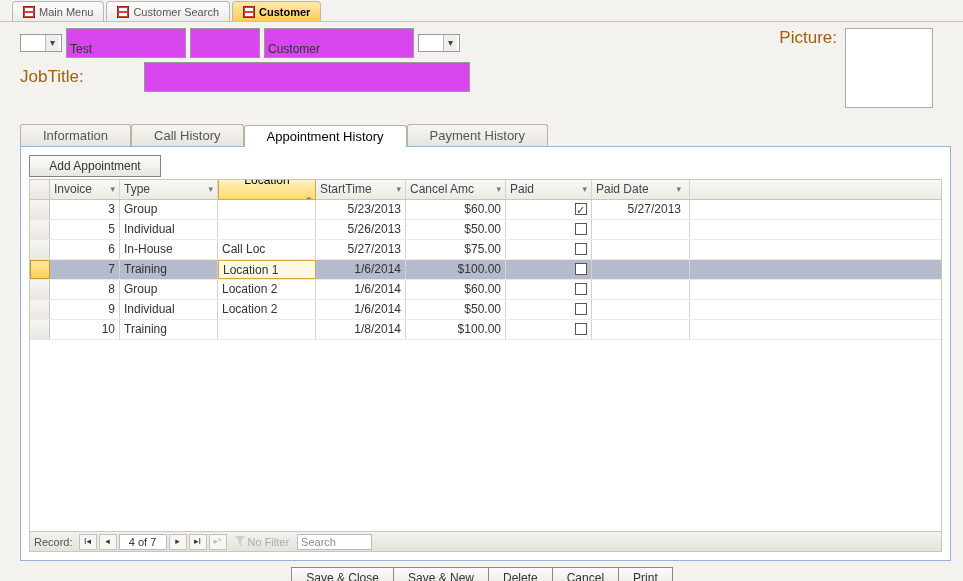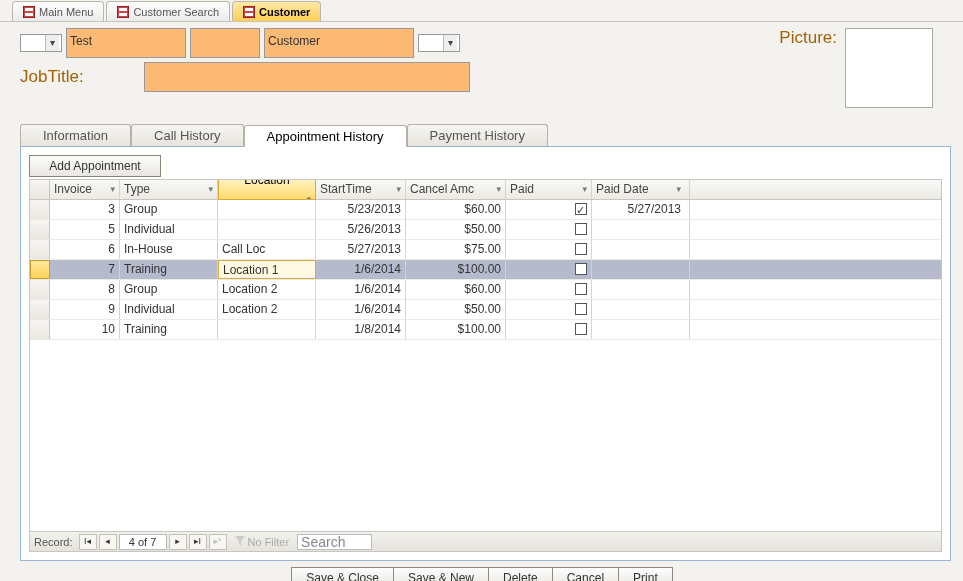--- a/index.html
+++ b/index.html
@@ -54,21 +54,21 @@
     gap: 8px;
   }
   .header-left { flex: 1; }
   .header-row { display: flex; align-items: center; gap: 4px; margin-bottom: 4px; }
   .combo-sm { width: 42px; height: 18px; background: #fff; border: 1px solid #999; position: relative; }
   .combo-sm::after, .combo-lg::after {
     content: "▾"; position: absolute; right: 2px; top: 0; font-size: 10px; color: #444;
     background: #eee; border-left: 1px solid #bbb; width: 13px; text-align: center; height: 100%; line-height: 16px;
   }
   .combo-lg { width: 42px; height: 18px; background: #fff; border: 1px solid #999; position: relative; }
-  .textin { height: 30px; background: #fdba74; border: 1px solid #999; padding: 4px 3px; font-size: 12px; line-height: 16px; }
+  .textin { height: 30px; background: #d946ef; border: 1px solid #999; padding: 12px 3px; font-size: 12px; line-height: 16px; }
   .label { font-size: 17px; color: #a16207; }
   .picture-area { display: flex; align-items: flex-start; gap: 8px; margin-right: 10px; }
   .picture-box { width: 88px; height: 80px; background: #fff; border: 1px solid #aaa; }
   
   .tabctrl {
     margin: 10px 12px 0 20px;
   }
   .tab-header {
     display: flex;
     align-items: flex-end;
@@ -197,21 +197,21 @@
     width: 18px; height: 16px;
     background: #f7f6f3;
     border: 1px solid #c5c2b9;
     text-align: center;
     line-height: 13px;
     font-size: 9px;
     cursor: pointer;
   }
   .nav-in { width: 48px; height: 16px; background: #fff; border: 1px solid #bbb; font-size: 11px; text-align: center; line-height: 14px; }
   .nofilter { color: #aaa; margin: 0 6px; display: flex; align-items: center; gap: 3px; }
-  .search-in { width: 75px; height: 16px; background: #fff; border: 1px solid #bbb; font-size: 14px; padding: 0 3px; line-height: 14px; color: #888; }
+  .search-in { width: 75px; height: 16px; background: #fff; border: 1px solid #bbb; font-size: 11px; padding: 0 3px; line-height: 14px; color: #888; }
   
   .footer {
     display: flex;
     justify-content: center;
     gap: 0;
     margin-top: 6px;
   }
   .fbtn {
     height: 22px;
     padding: 0 14px;

